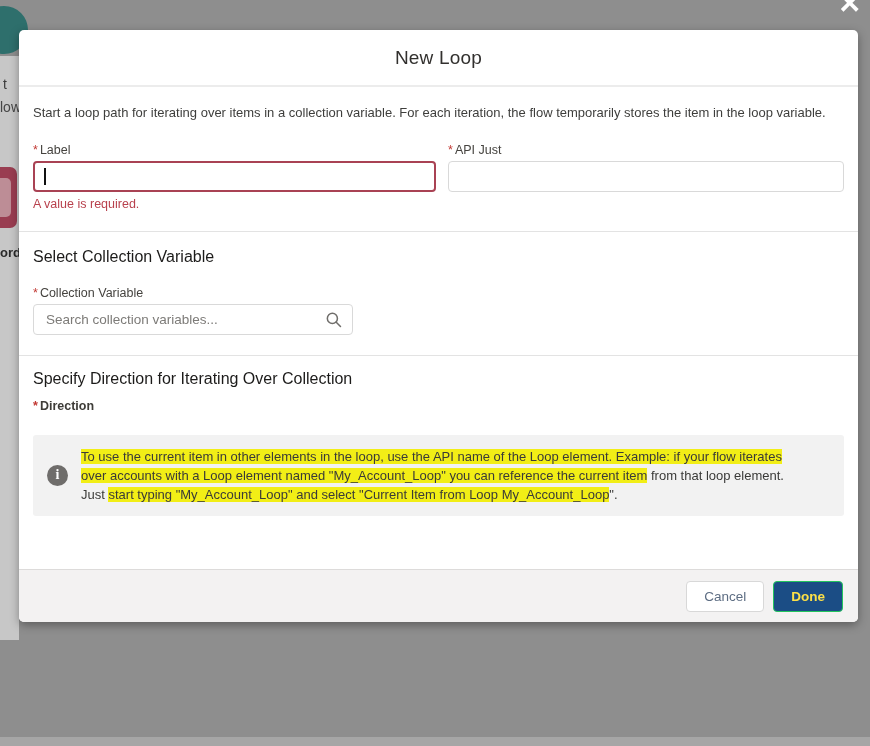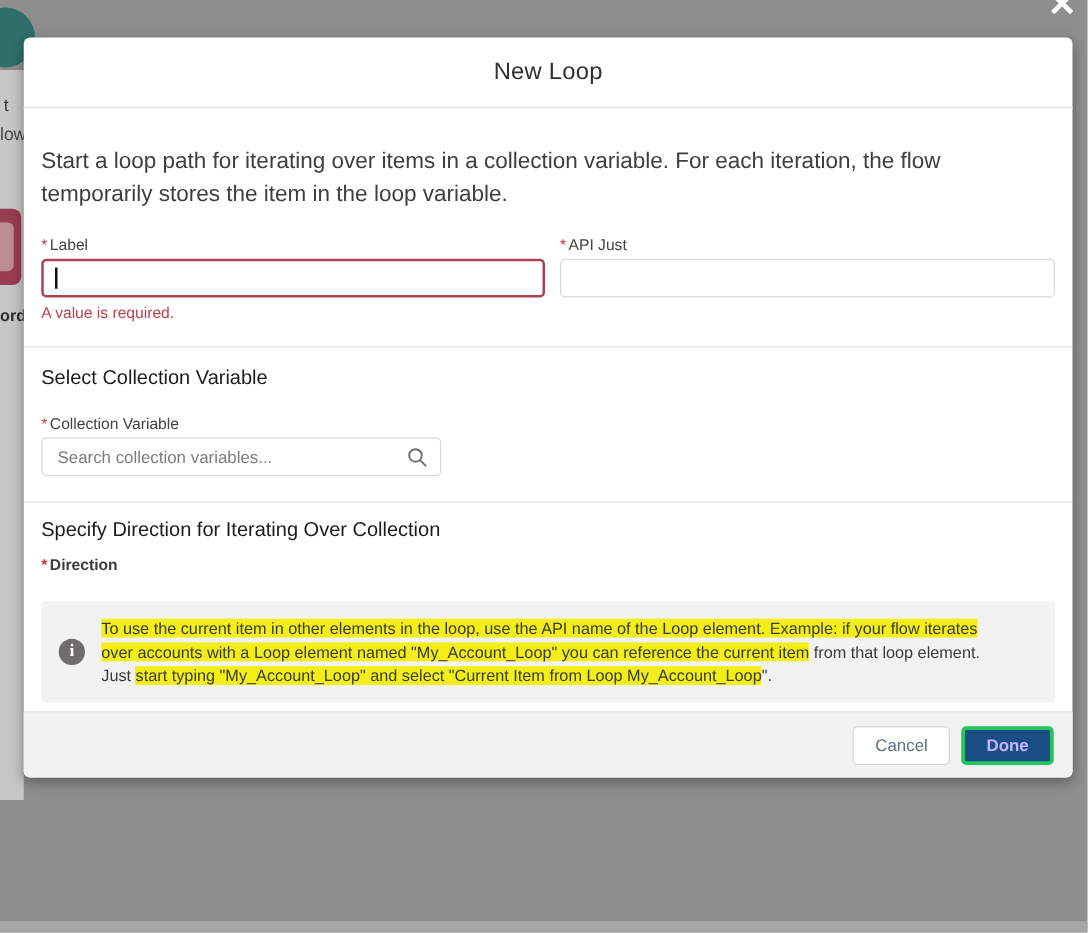--- a/index.html
+++ b/index.html
@@ -23,21 +23,21 @@
   .close-btn{position:absolute;left:838px;top:-10px;color:#ffffff;font-size:28px;font-weight:600;cursor:pointer;line-height:1;}
   
   .modal{
     position:absolute;left:19px;top:30px;width:839px;height:592px;
     background:#ffffff;border-radius:5px;box-shadow:0 3px 10px rgba(0,0,0,.35);
     display:flex;flex-direction:column;
   }
   .modal-header{height:55px;flex:0 0 55px;display:flex;align-items:center;justify-content:center;border-bottom:2px solid #ececec;}
   .modal-title{font-size:19px;color:#32302e;letter-spacing:.2px;}
   .modal-body{flex:1;padding:16px 14px 0;color:#3e3e3c;overflow:hidden;position:relative;}
-  .intro{font-size:18px;line-height:1.5;margin:12px 0 20px;max-width:815px;}
+  .intro{font-size:13px;line-height:1.5;margin:0 0 20px;max-width:815px;}
   
   .field-row{display:flex;gap:12px;}
   .field-col{width:403px;}
   .field-col.grow{flex:1;width:auto;}
   .field-label{font-size:12.5px;color:#45433f;margin-bottom:4px;}
   .req{color:#c23934;margin-right:2px;}
   .text-input{height:31px;border:1px solid #d9d9d9;border-radius:4px;background:#fff;box-sizing:border-box;display:flex;align-items:center;}
   .text-input.error{border:2px solid #a94254;}
   .caret{width:1.5px;height:17px;background:#111;margin-left:9px;}
   .error-msg{color:#b8414d;font-size:12.5px;margin-top:5px;}
@@ -65,21 +65,21 @@
   .info-box{margin-top:22px;background:#f2f2f2;border-radius:3px;padding:12px 14px;display:flex;align-items:center;gap:13px;}
   .info-icon{flex:0 0 21px;width:21px;height:21px;border-radius:50%;background:#6f6d6b;color:#fff;
     font-family:"Liberation Serif",serif;font-weight:bold;font-size:14px;display:flex;align-items:center;justify-content:center;}
   .info-lines{font-size:13px;line-height:19px;color:#3a3a38;white-space:nowrap;overflow:hidden;}
   .hl{background:#f2ee16;}
   
   .modal-footer{flex:0 0 52px;height:52px;background:#f3f2f2;border-top:1px solid #dddbda;border-radius:0 0 5px 5px;
     display:flex;justify-content:flex-end;align-items:center;gap:9px;padding:0 15px;}
   .btn{height:31px;border-radius:4px;font-size:13.5px;padding:0 17px;display:flex;align-items:center;cursor:pointer;box-sizing:border-box;}
   .btn-neutral{background:#fff;border:1px solid #d8d8d8;color:#5d6d83;}
-  .btn-brand{background:#1b4d85;border:3px solid #22c55e;color:#c4b5fd;font-weight:bold;}
+  .btn-brand{background:#1b4d85;border:1px solid #22c55e;color:#fde047;font-weight:bold;}
 </style>
 </head>
 <body>
 
 <div class="canvas-strip"></div>
 <div class="bg-circle"></div>
 <div class="bg-label-t">t</div>
 <div class="bg-label-low">low</div>
 <div class="bg-record-icon">
   <div class="bg-record-icon-inner"></div>

